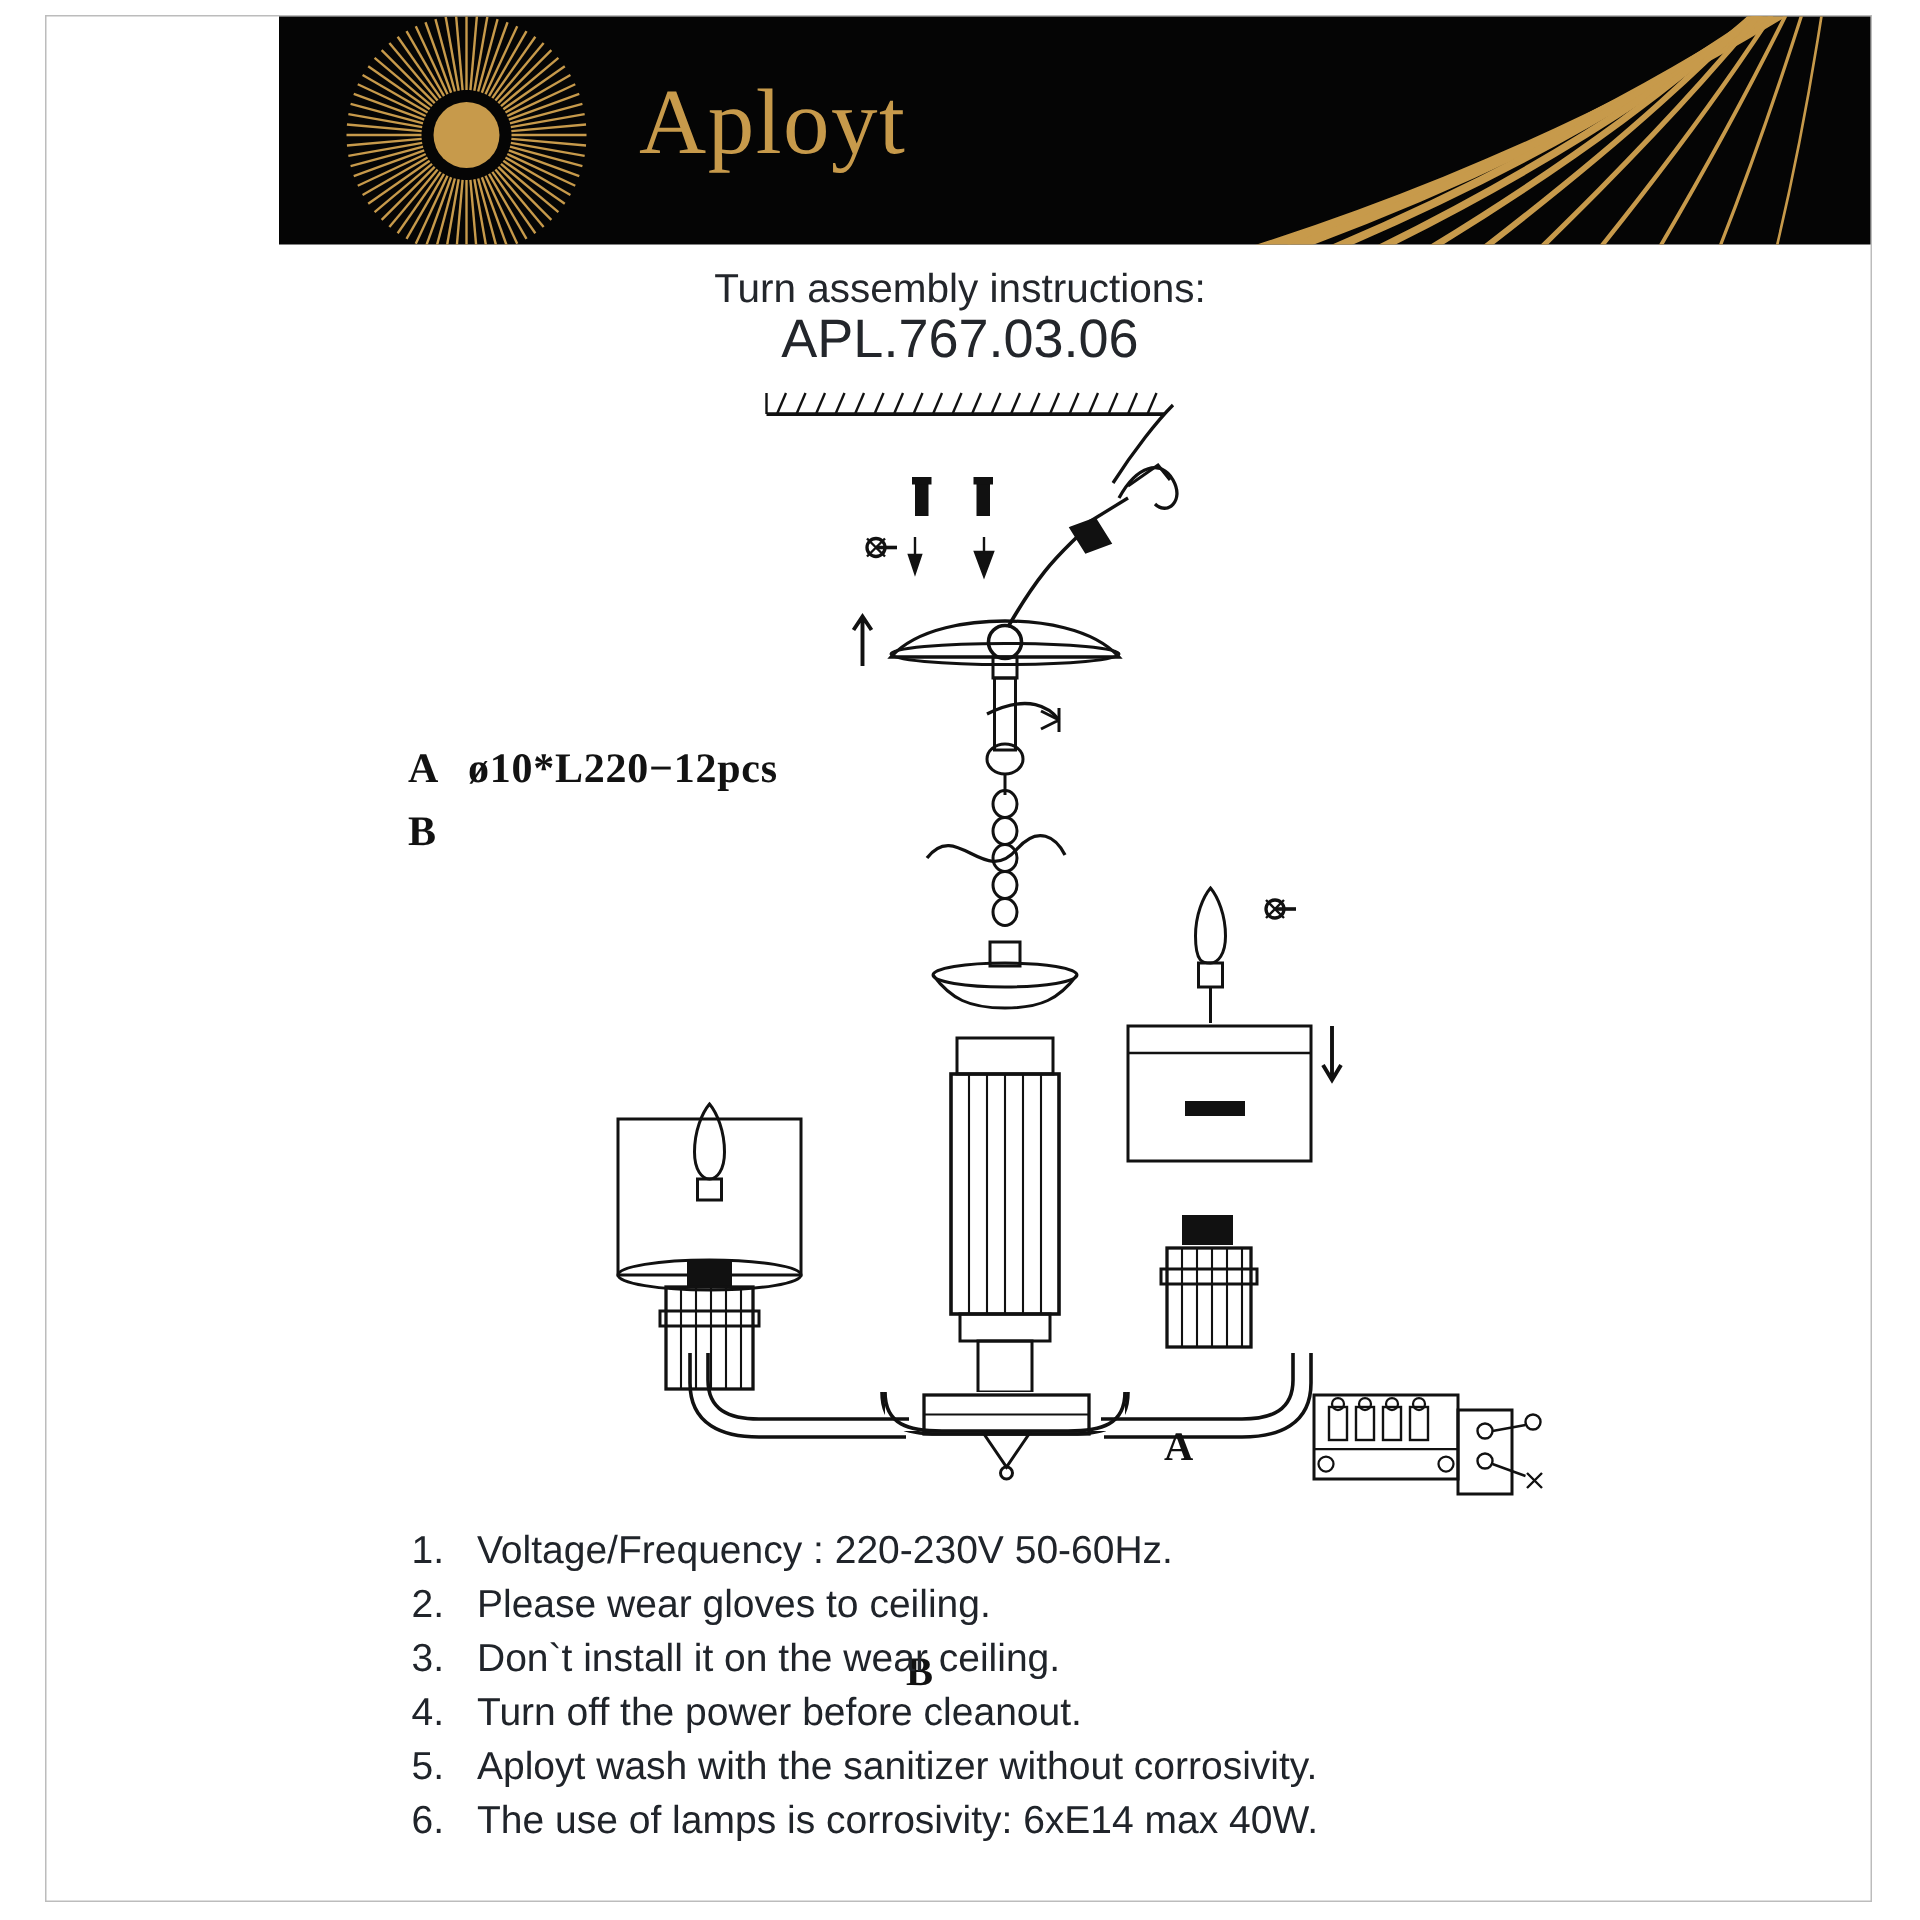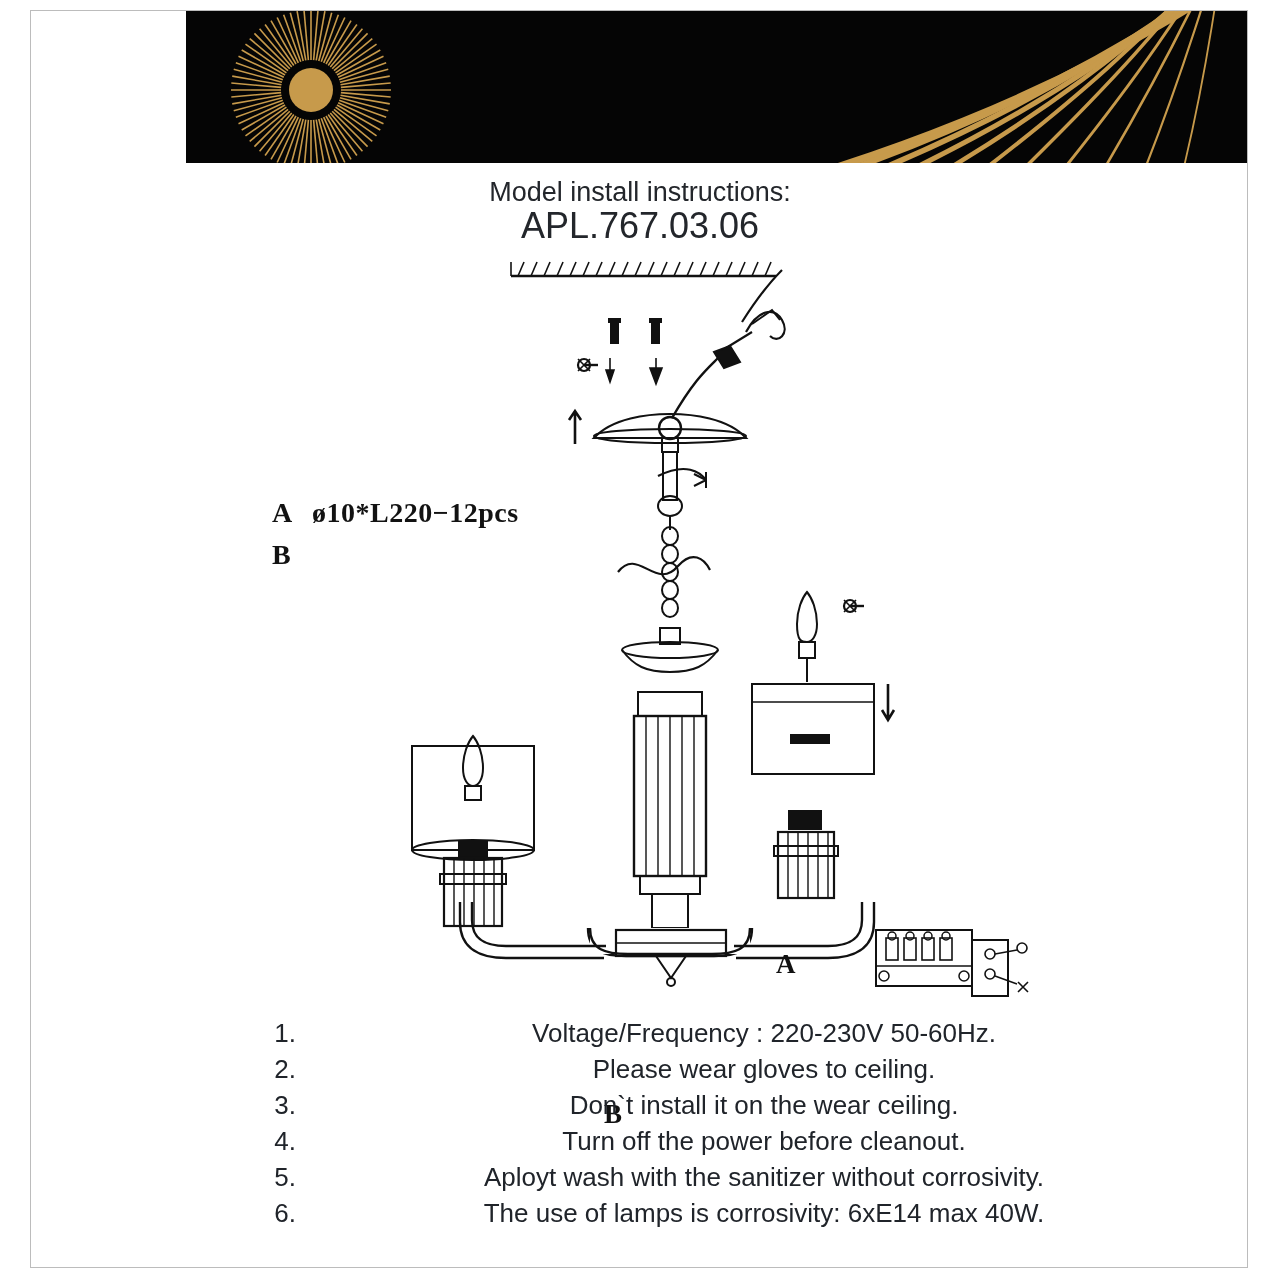--- a/index.html
+++ b/index.html
@@ -138,21 +138,21 @@
     font-size: 26px;
     line-height: 36px;
     color: #20242a;
   }
   .note-num {
     width: 46px;
     text-align: right;
     padding-right: 22px;
     flex: none;
   }
-  .note-text { flex: 1; text-align: center; }
+  .note-text { flex: 1; }
 </style>
 </head>
 <body>
 
 <div id="page">
 
   <div class="sheet-border"></div>
 
   <div class="header-band">
 
@@ -250,24 +250,25 @@
           <path d="M210,330 C300,262 420,168 520,38" stroke-width="4"></path>
           <path d="M255,330 C335,252 440,150 520,20" stroke-width="3.5"></path>
           <path d="M300,330 C370,244 455,134 518,4" stroke-width="3"></path>
           <path d="M345,330 C400,238 465,120 510,0" stroke-width="2.6"></path>
           <path d="M390,330 C430,232 470,110 498,0" stroke-width="2.2"></path>
           <path d="M432,330 C458,228 478,104 486,0" stroke-width="1.8"></path>
         </g>
       </svg>
     </div>
 
+    <div class="brand-name">Aployt</div>
   </div>
 
   <div class="title-block">
-    <div class="title-line1">Model install instructions:</div>
+    <div class="title-line1">Turn assembly instructions:</div>
     <div class="title-line2">APL.767.03.06</div>
   </div>
 
   <div class="parts-list">
     <div class="parts-row">
       <span class="parts-key">A</span>
       <span class="parts-val">ø10*L220−12pcs</span>
     </div>
     <div class="parts-row">
       <span class="parts-key">B</span>

